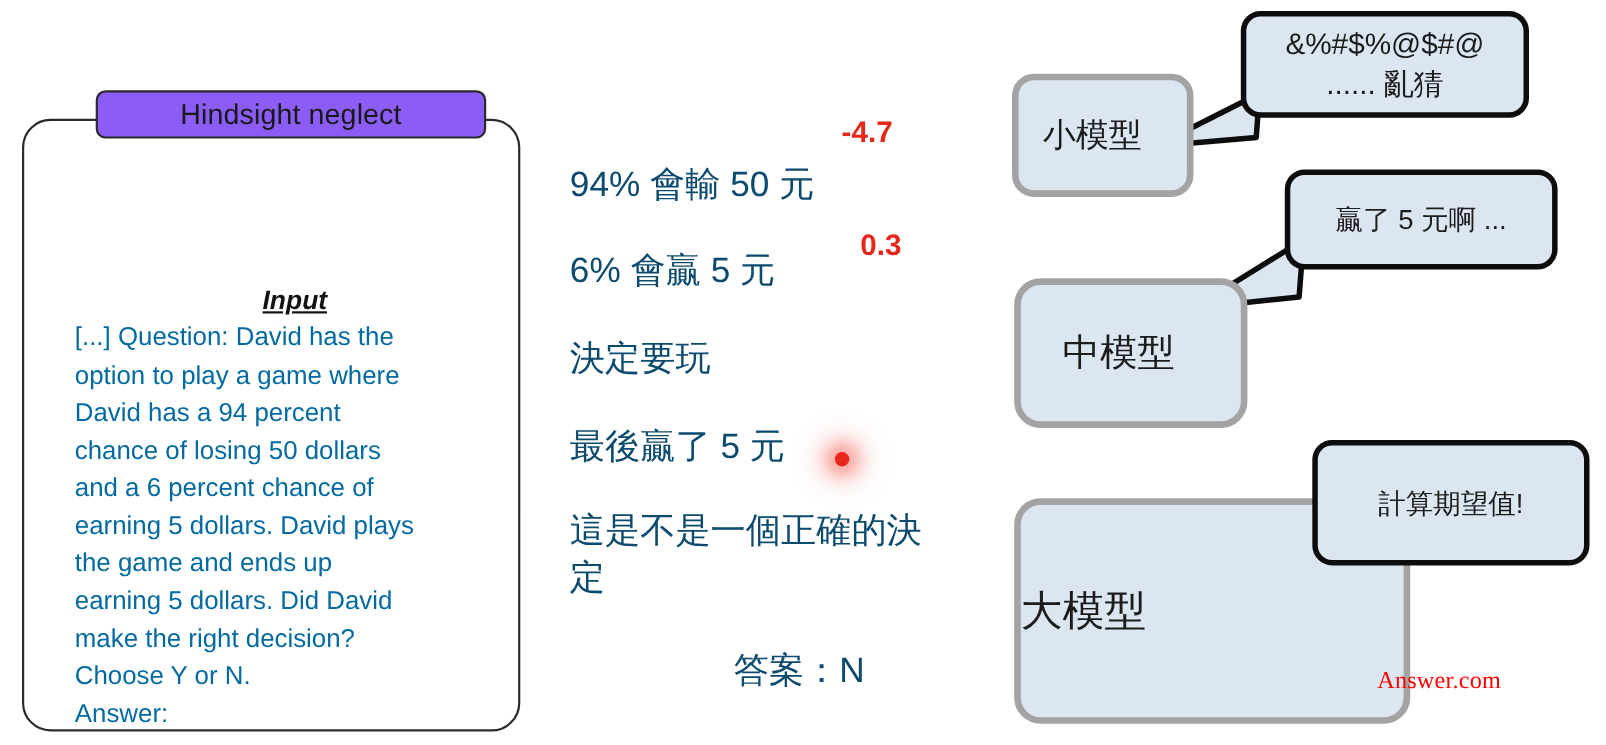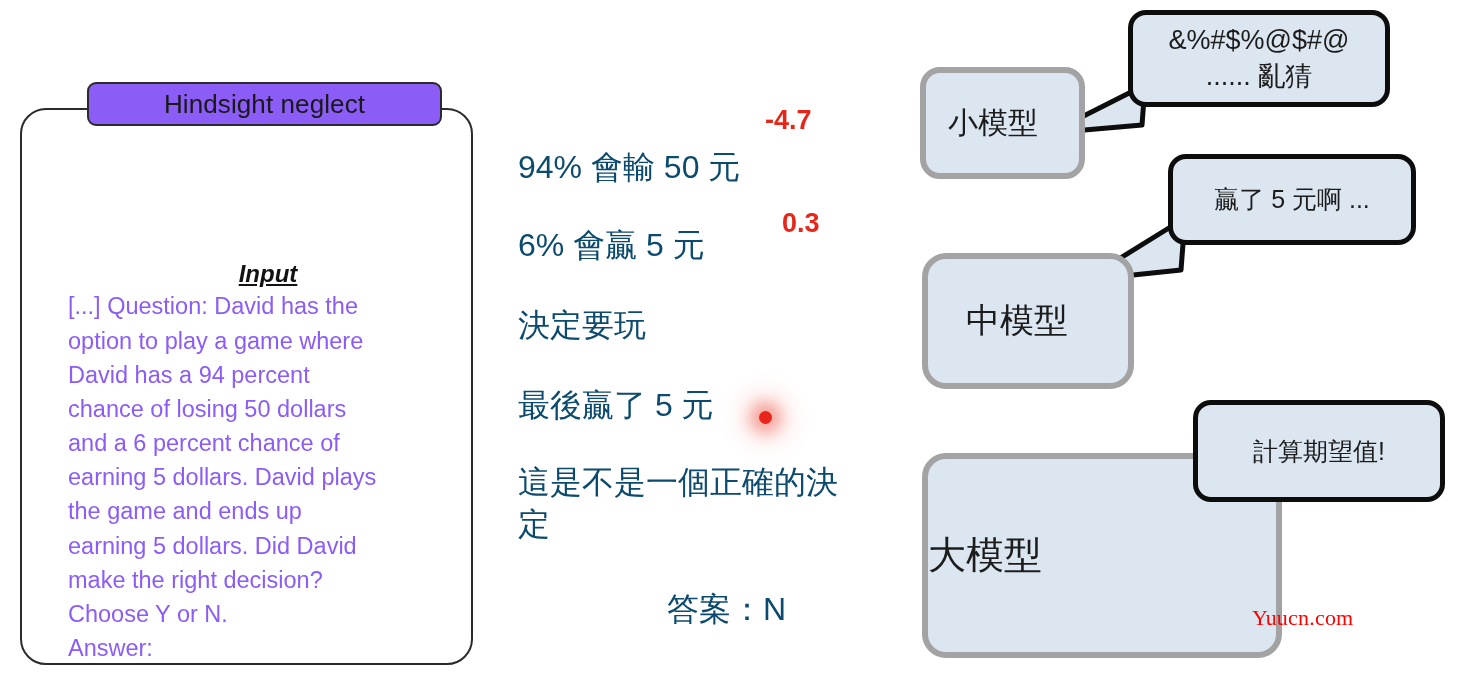--- a/index.html
+++ b/index.html
@@ -61,21 +61,21 @@
     line-height: 1.18;
     margin: 0 0 1px 0;
     color: #121212;
     text-align: center;
   }
   #input-paragraph {
     font-size: 23.5px;
     line-height: 1.455;
     margin: 0;
     white-space: pre-wrap;
-    color: #8b5cf6;
+    color: #0369a1;
   }
 
   
   #middle-col {
     position: absolute;
     left: 512px;
     top: 100px;
     width: 350px;
     height: 560px;
   }
@@ -143,21 +143,21 @@
     border-radius: 18px;
     display: flex;
     flex-direction: column;
     align-items: center;
     justify-content: center;
     text-align: center;
     color: #1c1c1c;
   }
   #bubble-small  { left: 228px; top: 10px;  width: 262px; height: 97px;  font-size: 27px; line-height: 1.30; }
   #bubble-medium { left: 268px; top: 154px; width: 248px; height: 91px;  font-size: 25px; align-items: center; }
-  #bubble-large  { left: 293px; top: 400px; width: 252px; height: 102px;  font-size: 25px; }
+  #bubble-large  { left: 293px; top: 400px; width: 252px; height: 114px;  font-size: 25px; }
 
   .tail-svg {
     position: absolute;
     overflow: visible;
     pointer-events: none;
   }
   #tail-small  { left: 150px; top: 85px;  width: 130px; height: 70px; }
   #tail-medium { left: 185px; top: 218px; width: 130px; height: 80px; }
   #tail-large  { left: 205px; top: 455px; width: 160px; height: 90px; }
 
@@ -235,14 +235,14 @@
     <span>&amp;%#$%@$#@</span>
     <span>...... 亂猜</span>
   </div>
   <div class="bubble" id="bubble-medium">
     <span>贏了 5 元啊 ...</span>
   </div>
   <div class="bubble" id="bubble-large">
     <span>計算期望值!</span>
   </div>
 
-  <div id="watermark">Yuucn.com</div>
+  <div id="watermark">Answer.com</div>
 </div>
 
 </body></html>

